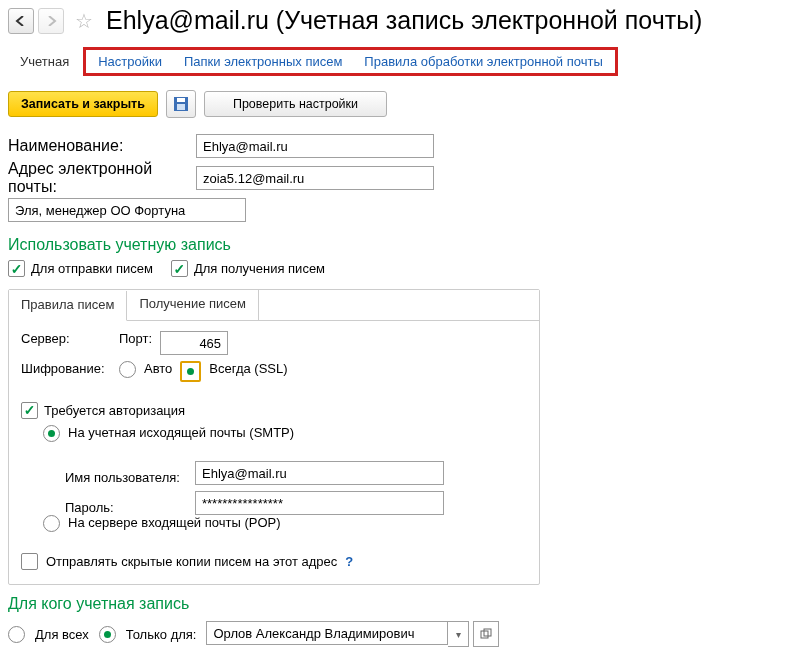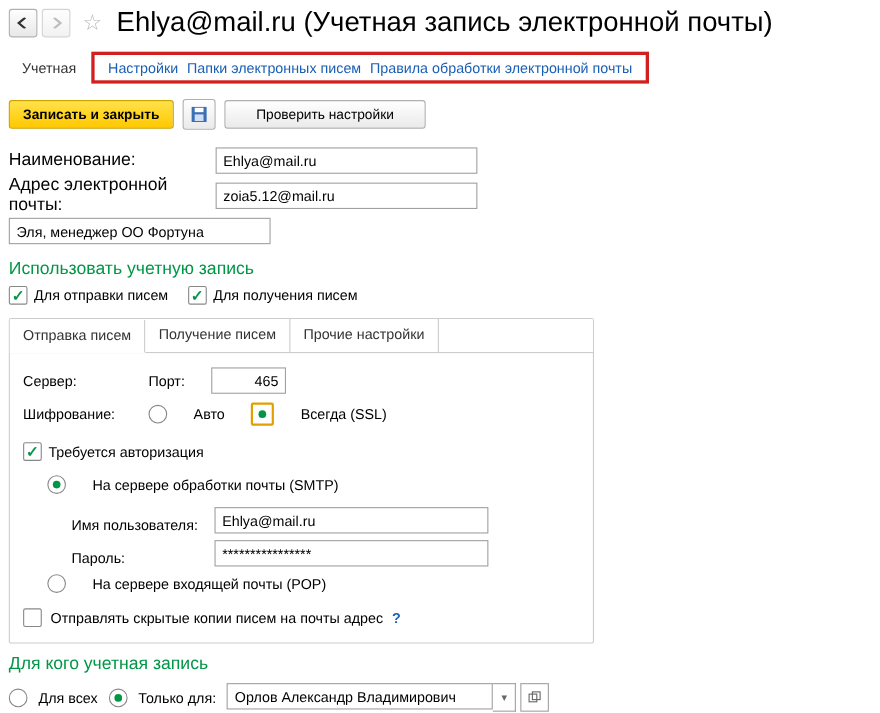--- a/index.html
+++ b/index.html
@@ -3,42 +3,42 @@
 <meta charset="utf-8">
 <style>
 html,body{margin:0;padding:0;font-family:Arial,sans-serif;font-size:13px;color:#000;background:#fff}
 .wrap{width:800px;position:relative}
 .top{display:flex;align-items:center;padding:6px 8px;gap:4px}
 .navbtn{width:24px;height:24px;border:1px solid #b0b0b0;background:linear-gradient(#fefefe,#e8e8e8);border-radius:3px;display:flex;align-items:center;justify-content:center;cursor:pointer}
 .star{width:24px;height:24px;display:flex;align-items:center;justify-content:center;color:#b8b8b8;font-size:20px;margin:0 4px}
 .title{font-size:25px;padding-left:2px}
 .tabs{display:flex;align-items:center;padding:6px 8px}
 .tab-main{padding:6px 12px;font-size:13px;color:#333}
-.tab-row{display:flex;gap:8px;border:3px solid #d02020;padding:4px 12px;margin-left:2px}
+.tab-row{display:flex;gap:22px;border:3px solid #d02020;padding:4px 12px;margin-left:2px}
 .tab-link{color:#1a5fb4;font-size:13px;cursor:pointer}
 .toolbar{display:flex;align-items:center;gap:8px;padding:8px 8px 12px}
 .btn-yellow{height:26px;border:1px solid #c9a400;background:linear-gradient(#ffe24a,#ffc800);border-radius:3px;padding:0 12px;font-weight:bold;font-size:12.5px;cursor:pointer}
 .btn{height:26px;border:1px solid #b0b0b0;background:linear-gradient(#fff,#eaeaea);border-radius:3px;display:flex;align-items:center;justify-content:center;padding:0 28px;font-size:12.5px;cursor:pointer}
 .btn.icon{width:28px;padding:0}
 .floppy{width:14px;height:14px;display:inline-block}
 .floppy svg{display:block}
 .form{padding:0 8px}
 .row{display:flex;align-items:center;height:32px}
 .lbl{width:188px;font-size:16px}
 .input{height:22px;border:1px solid #a0a0a0;padding:0 6px;font-size:13px;flex:0 0 224px}
 .section-h{color:#009646;font-size:16px;padding:10px 8px 4px}
 .chk-row{display:flex;align-items:center;gap:18px;padding:2px 8px 12px}
 .chk{display:flex;align-items:center;gap:6px;font-size:13px}
 .chkbox{width:15px;height:15px;border:1px solid #888;border-radius:2px;display:flex;align-items:center;justify-content:center;color:#009646;font-weight:bold;font-size:14px;line-height:1}
 .tabset{border:1px solid #ccc;margin:0 8px;width:530px;border-radius:2px}
 .tabset-head{display:flex;border-bottom:1px solid #ccc;background:#fff;height:30px}
 .tabset-tab{padding:6px 12px;font-size:13px;color:#333;border-right:1px solid #ccc;cursor:pointer}
 .tabset-tab.active{background:#fff;position:relative;top:1px;border-bottom:1px solid #fff}
 .tabset-body{padding:10px 12px 14px}
-.srow{display:flex;align-items:center;height:30px;gap:24px}
+.srow{display:flex;height:30px;gap:8px}
 .srow .lbl2{width:90px;font-size:13px}
 .inp2{height:22px;border:1px solid #a0a0a0;padding:0 6px;font-size:13px}
 .inp2.w{width:220px}
 .inp2.port{width:54px;text-align:right}
 .radio{width:15px;height:15px;border:1px solid #888;border-radius:50%;display:inline-flex;align-items:center;justify-content:center}
 .radio.on::after{content:"";width:7px;height:7px;background:#009646;border-radius:50%}
 .radio.box{border:2px solid #e0a000;border-radius:2px;padding:1px}
 .sub{padding-left:22px}
 .sub2{padding-left:22px}
 .row2{display:flex;align-items:flex-end;height:30px}
@@ -116,23 +116,22 @@
         <span>Для отправки писем</span>
       </label>
   <label class="chk">
         <span class="chkbox">✓</span>
         <span>Для получения писем</span>
       </label>
 </div>
 
 <div class="tabset">
   <div class="tabset-head">
-    <div class="tabset-tab active">Отправка писем</div>
+    <div class="tabset-tab active">Правила писем</div>
     <div class="tabset-tab">Получение писем</div>
-    <div class="tabset-tab">Прочие настройки</div>
   </div>
   <div class="tabset-body">
     <div class="srow">
       <span class="lbl2">Сервер:</span>
       <span>Порт:</span>
       <input class="inp2 port" value="465" style="">
     </div>
     <div class="srow">
       <span class="lbl2">Шифрование:</span>
       <span class="radio"></span>
@@ -142,40 +141,40 @@
     </div>
     <div class="srow" style="margin-top:4px">
       <label class="chk">
             <span class="chkbox">✓</span>
             <span>Требуется авторизация</span>
           </label>
     </div>
     <div class="sub">
       <div class="srow">
         <span class="radio on"></span>
-        <span>На сервере обработки почты (SMTP)</span>
+        <span>На учетная исходящей почты (SMTP)</span>
       </div>
       <div class="sub2">
         <div class="row2">
               <span class="l3">Имя пользователя:</span>
               <input class="inp3" value="Ehlya@mail.ru" style="">
             </div>
         <div class="row2">
               <span class="l3">Пароль:</span>
               <input class="inp3" type="text" value="****************" style="">
             </div>
       </div>
       <div class="srow">
         <span class="radio"></span>
         <span>На сервере входящей почты (POP)</span>
       </div>
     </div>
     <div class="hidcpy">
       <span class="chkbox empty">✓</span>
-      <span>Отправлять скрытые копии писем на почты адрес</span>
+      <span>Отправлять скрытые копии писем на этот адрес</span>
       <span class="q">?</span>
     </div>
   </div>
 </div>
 
 <div class="section-h">Для кого учетная запись</div>
 <div class="whom">
   <span class="radio"></span>
   <span>Для всех</span>
   <span class="radio on"></span>

